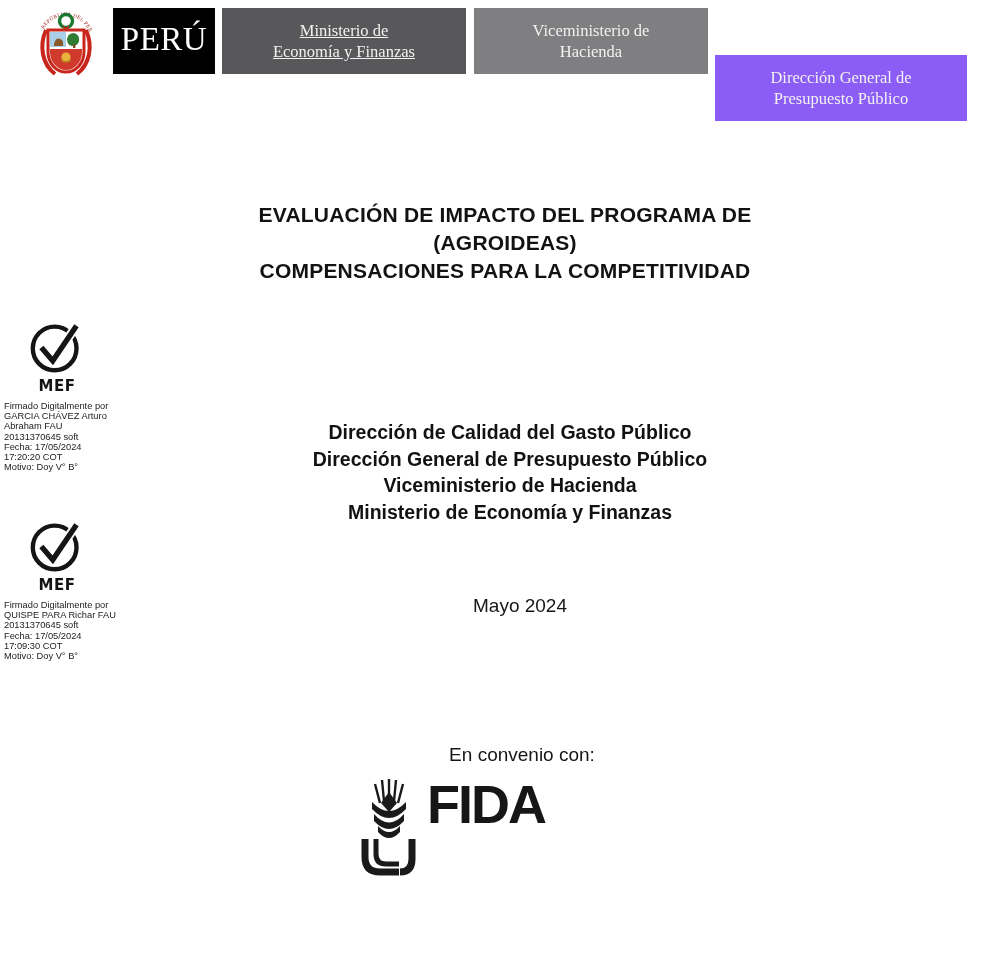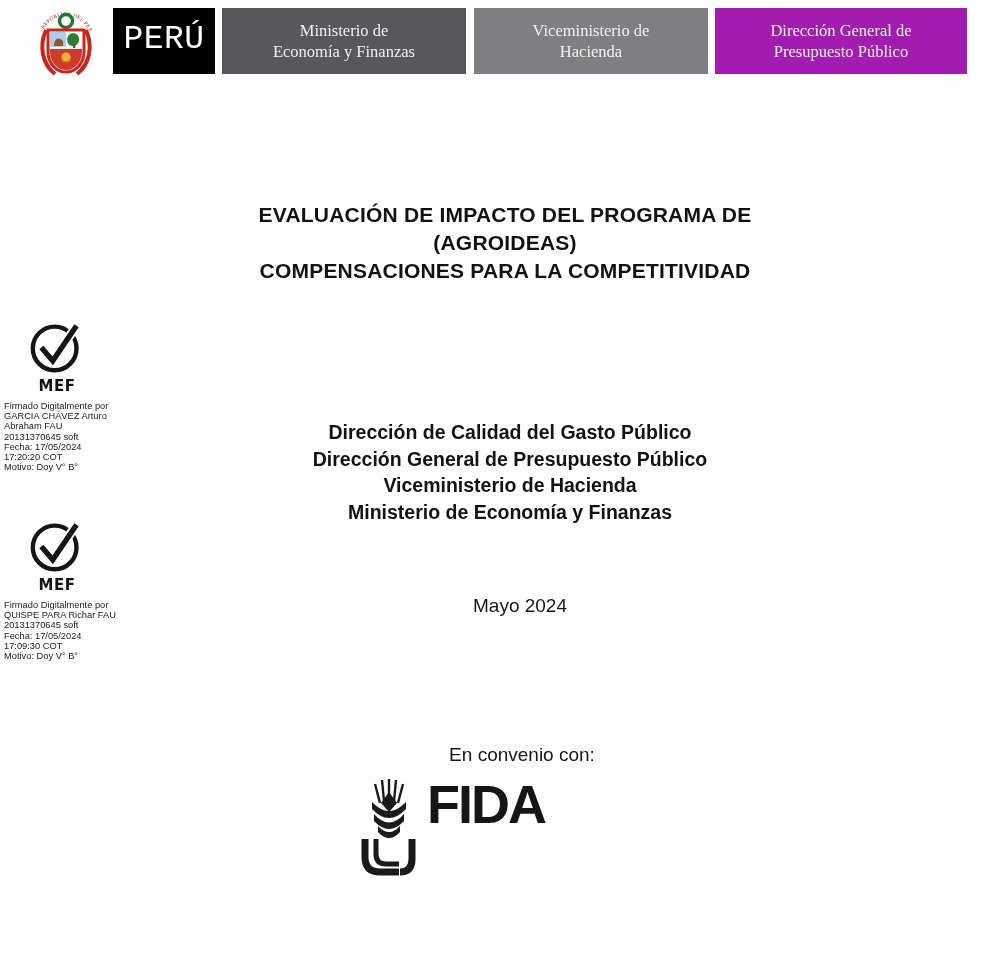--- a/index.html
+++ b/index.html
@@ -14,30 +14,30 @@
     overflow: hidden;
     font-family: "Liberation Sans", sans-serif;
     color: #111;
   }
 
   
   .coat { position: absolute; left: 34px; top: 4px; width: 64px; height: 80px; }
   .peru-box {
     position: absolute; left: 113px; top: 8px; width: 102px; height: 66px;
     color: #ffffff; display: flex; align-items: center; justify-content: center;
-    font-family: Liberation Mono, monospace; font-size: 33px; letter-spacing: 0.5px;
+    font-family: Liberation Serif, serif; font-size: 33px; letter-spacing: 0.5px;
     padding-bottom: 3px;
   }
   .gov-box {
     position: absolute; top: 8px; height: 66px;
     display: flex; flex-direction: column; align-items: center; justify-content: center;
     color: #f2f2f2; text-align: center;
     font-family: "Liberation Serif", serif; font-size: 16.5px; line-height: 21px;
   }
-  .box-a { left: 222px; width: 244px; }
+  .box-a { left: 222px; width: 244px; text-decoration: underline; }
   .box-b { left: 474px; width: 234px; }
   .box-c { left: 715px; width: 252px; }
 
   
   .title {
     position: absolute; top: 201px; left: 10px; width: 990px;
     text-align: center; font-weight: bold; font-size: 21px; line-height: 28px;
     color: #121212; letter-spacing: 0.2px;
   }
   .title span { display: block; }
@@ -124,21 +124,21 @@
     <div class="gov-box box-a" style="background-color: rgb(88, 88, 90);">
       <span>Ministerio de</span>
       <span>Economía y Finanzas</span>
     </div>
 
     <div class="gov-box box-b" style="background-color: rgb(127, 127, 129);">
       <span>Viceministerio de</span>
       <span>Hacienda</span>
     </div>
 
-    <div class="gov-box box-c" style="background-color: #a21caf;">
+    <div class="gov-box box-c" style="background-color: #8b5cf6; margin-top: 47px;">
       <span>Dirección General de</span>
       <span>Presupuesto Público</span>
     </div>
   </div>
 
   <h1 class="title">
     <span>EVALUACIÓN DE IMPACTO DEL PROGRAMA DE</span>
     <span>(AGROIDEAS)</span>
     <span>COMPENSACIONES PARA LA COMPETITIVIDAD</span>
   </h1>

